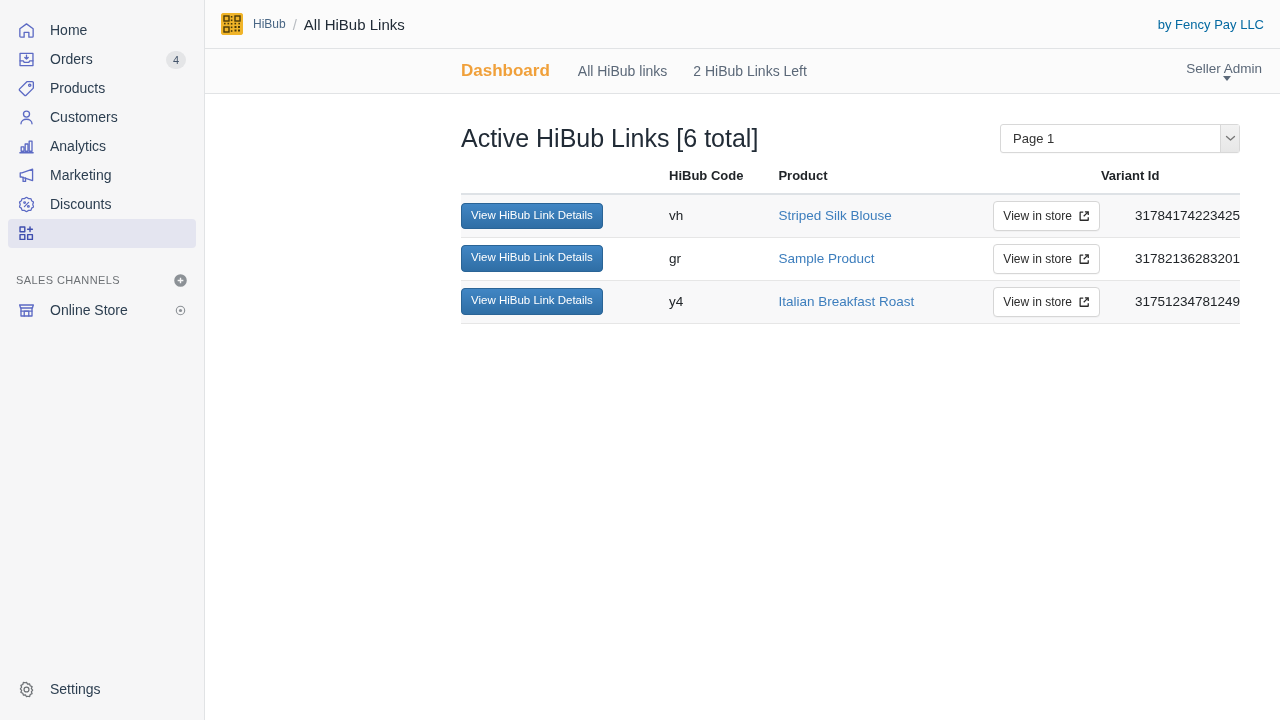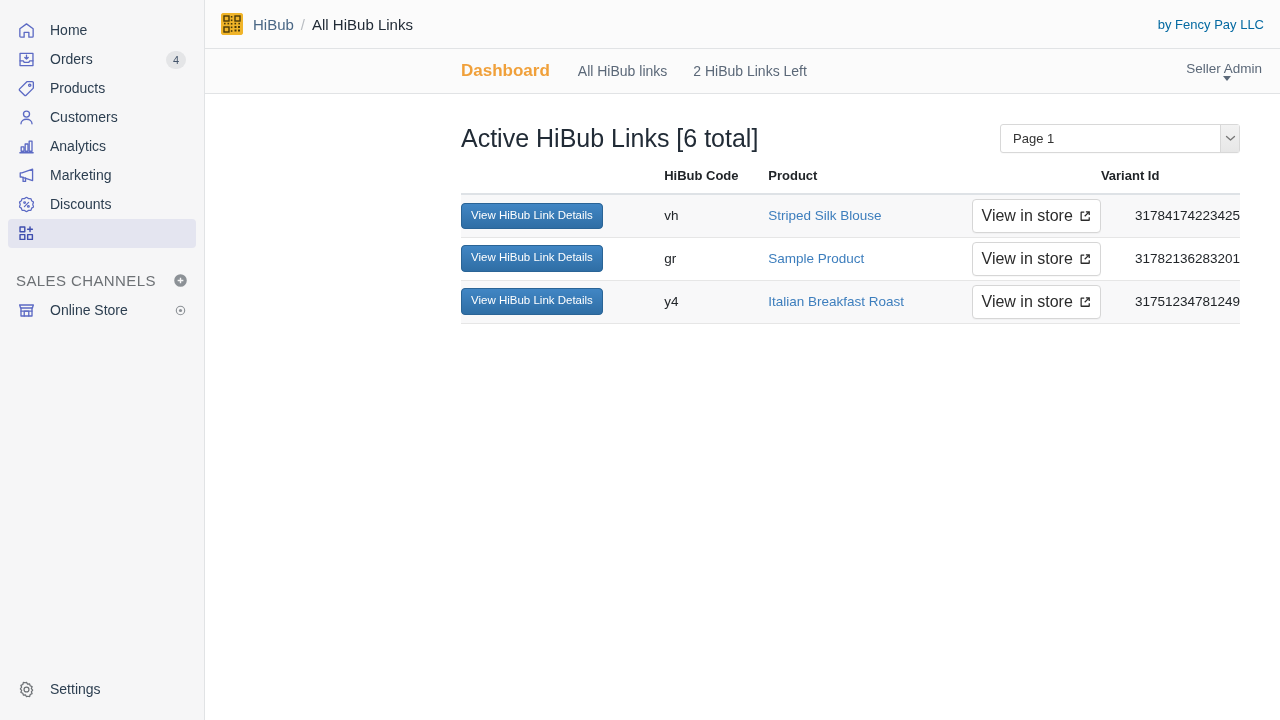--- a/index.html
+++ b/index.html
@@ -59,21 +59,21 @@
     text-align: center;
     padding: 0 6px;
     margin-right: 2px;
   }
 
   .section-header {
     display: flex; align-items: center;
     height: 28px;
     margin: 18px 8px 2px 8px;
     padding: 0 8px;
-    font-size: 15px;
+    font-size: 11px;
     letter-spacing: 0.4px;
     color: #6d7175;
     font-weight: normal;
   }
   .section-header .sh-label { flex: 1 1 auto; }
   .section-header .sh-action { color: #8c9196; display: flex; align-items: center; cursor: pointer; }
 
   .trailing-icon { color: #8c9196; display: flex; align-items: center; margin-left: auto; }
 
   #settings-item {
@@ -96,21 +96,21 @@
   .app-logo {
     width: 22px; height: 22px;
     flex: 0 0 22px;
     margin-right: 10px;
     border-radius: 3px;
     background: #f0b429;
     position: relative;
     overflow: hidden;
   }
   .app-logo svg { display: block; }
-  .crumb-link { color: #4a6785; font-size: 15px; cursor: pointer; }
+  .crumb-link { color: #4a6785; font-size: 12px; cursor: pointer; }
   .crumb-sep { color: #b9bdc2; font-size: 15px; margin: 0 7px; }
   .crumb-current { color: #212b36; font-size: 15px; }
   .byline { margin-left: auto; color: #0369a1; font-size: 13px; }
 
   #tabbar {
     height: 45px;
     flex: 0 0 45px;
     border-bottom: 1px solid #e1e3e5;
     display: flex; align-items: center;
     padding: 0 0 0 256px;
@@ -206,21 +206,21 @@
     cursor: pointer;
     white-space: nowrap;
   }
   .product-link { color: #3d7ebd; cursor: pointer; }
   .btn-store {
     display: inline-flex; align-items: center;
     background: #ffffff;
     border: 1px solid #d6d6d6;
     border-radius: 4px;
     color: #2b2b2b;
-    font-size: 16px;
+    font-size: 12px;
     padding: 7px 9px;
     cursor: pointer;
     white-space: nowrap;
     box-shadow: 0 1px 1px rgba(0,0,0,0.03);
   }
   .btn-store .ext-icon { margin-left: 6px; display: flex; align-items: center; }
   .variant-id { font-size: 13.5px; color: #212529; white-space: nowrap; padding-left: 34px; }
 </style>
 </head>
 <body>

